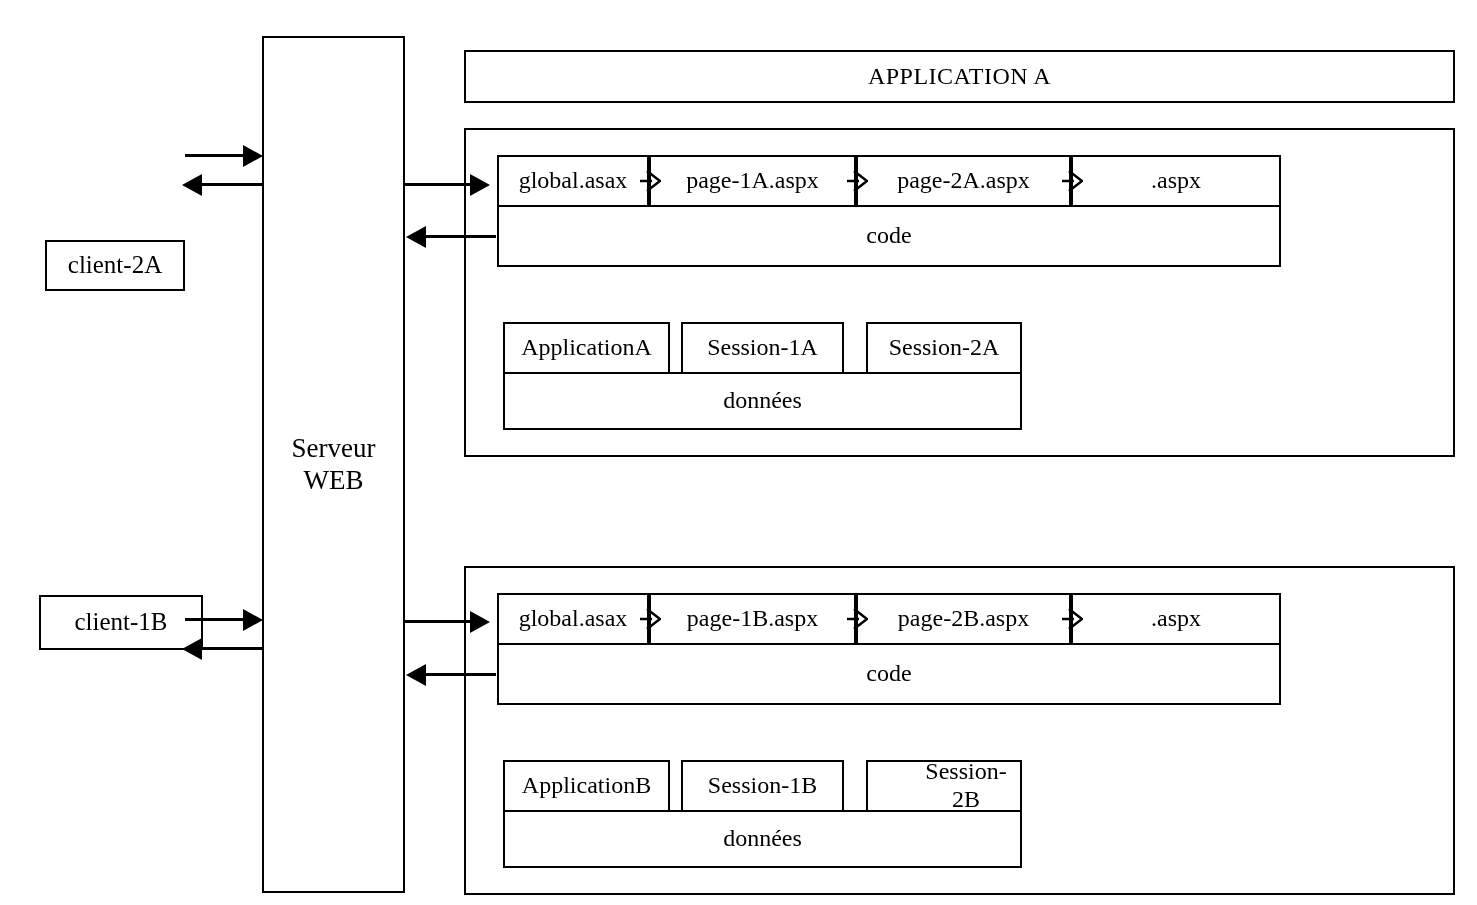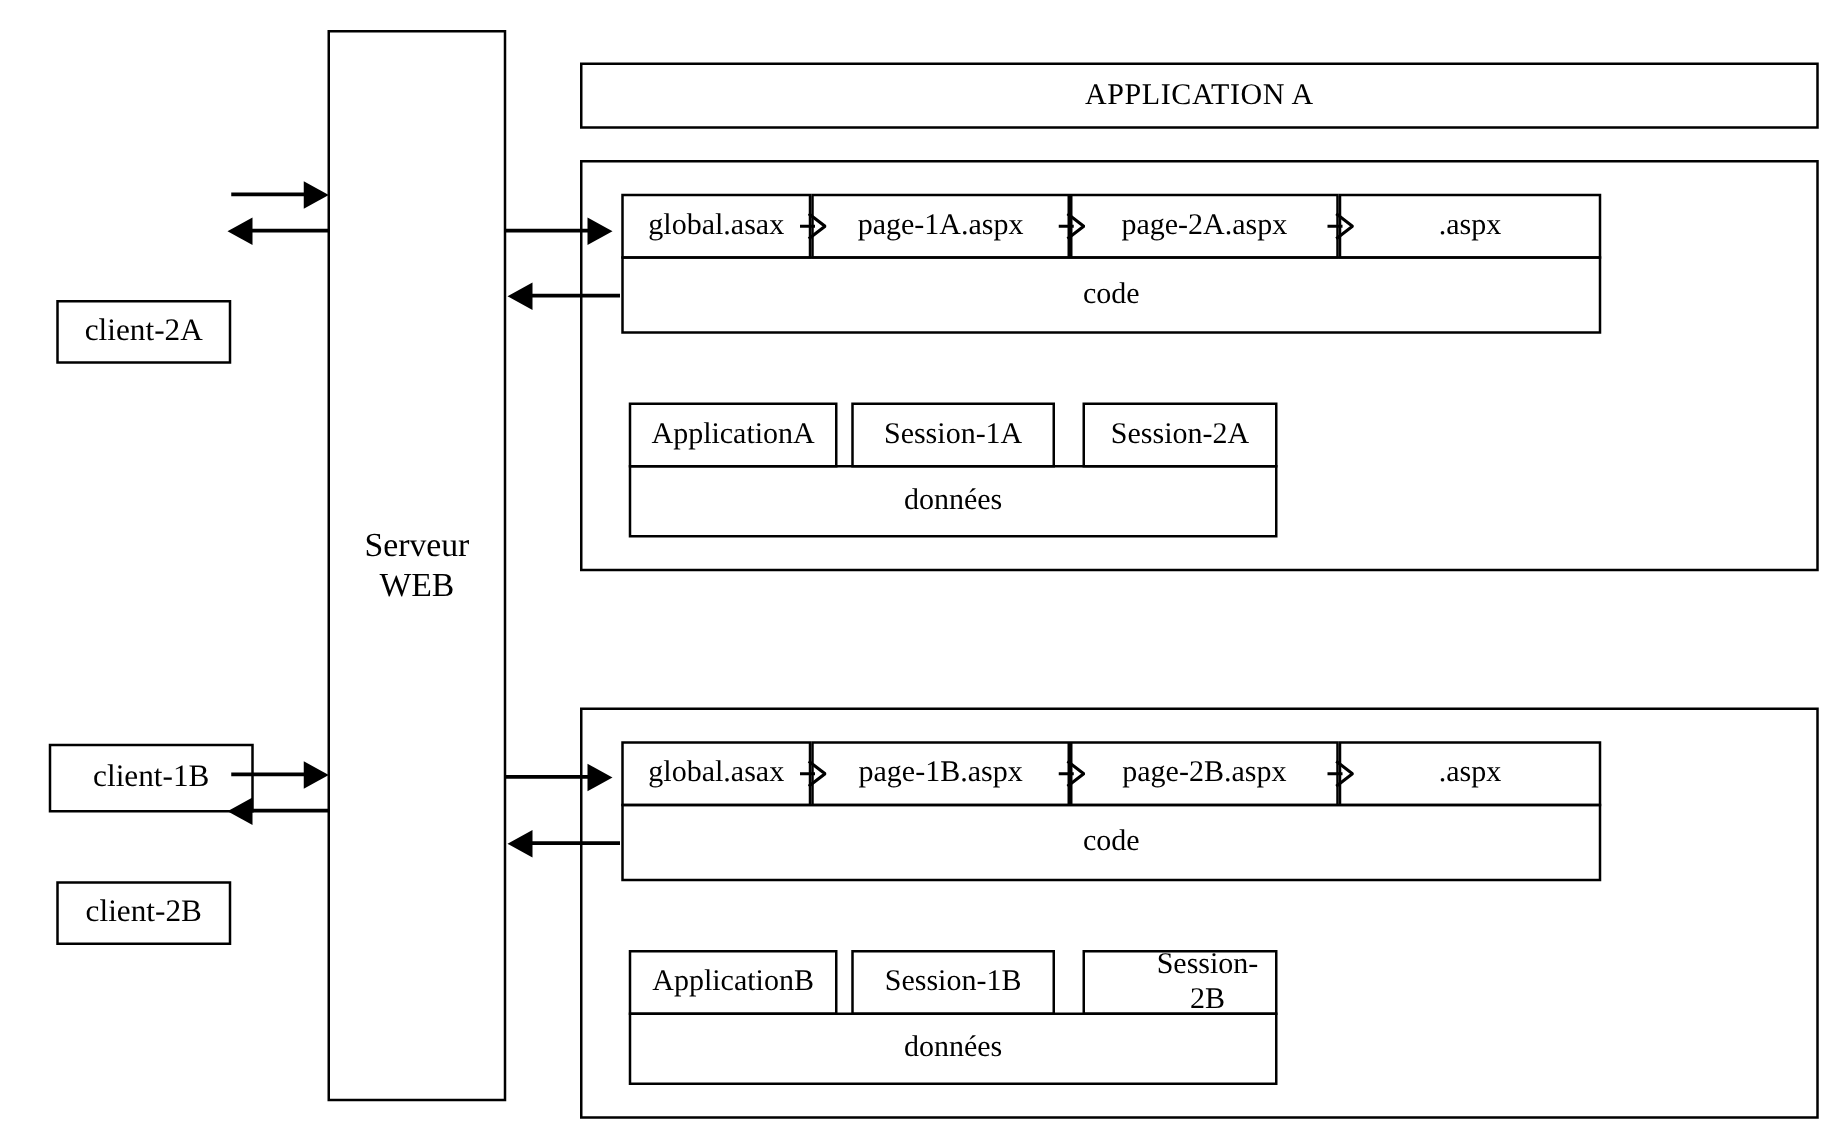--- a/index.html
+++ b/index.html
@@ -90,25 +90,22 @@
 
 
   <div class="box client" style="left:45px; top:240px; width:140px; height:51px;">
     <span class="lbl">client-2A</span>
   </div>
 
   <div class="box client" style="left:39px; top:595px; width:164px; height:55px;">
     <span class="lbl">client-1B</span>
   </div>
 
-  <div class="box client" style="left:45px; top:705px; width:140px; height:51px;">
-    <span class="lbl">client-2B</span>
-  </div>
-
-  <div class="box" id="server-box" style="left:262px; top:24px; width:143px; height:857px;">
+
+  <div class="box" id="server-box" style="left:262px; top:36px; width:143px; height:857px;">
     <span class="lbl">Serveur</span>
     <span class="lbl">WEB</span>
   </div>
 
   <div class="hline" style="left:185px; top:154px; width:60px;"></div>
   <div class="arrow-r" style="left:243px; top:145px;"></div>
 
   <div class="hline" style="left:200px; top:183px; width:64px;"></div>
   <div class="arrow-l" style="left:182px; top:174px;"></div>
 

